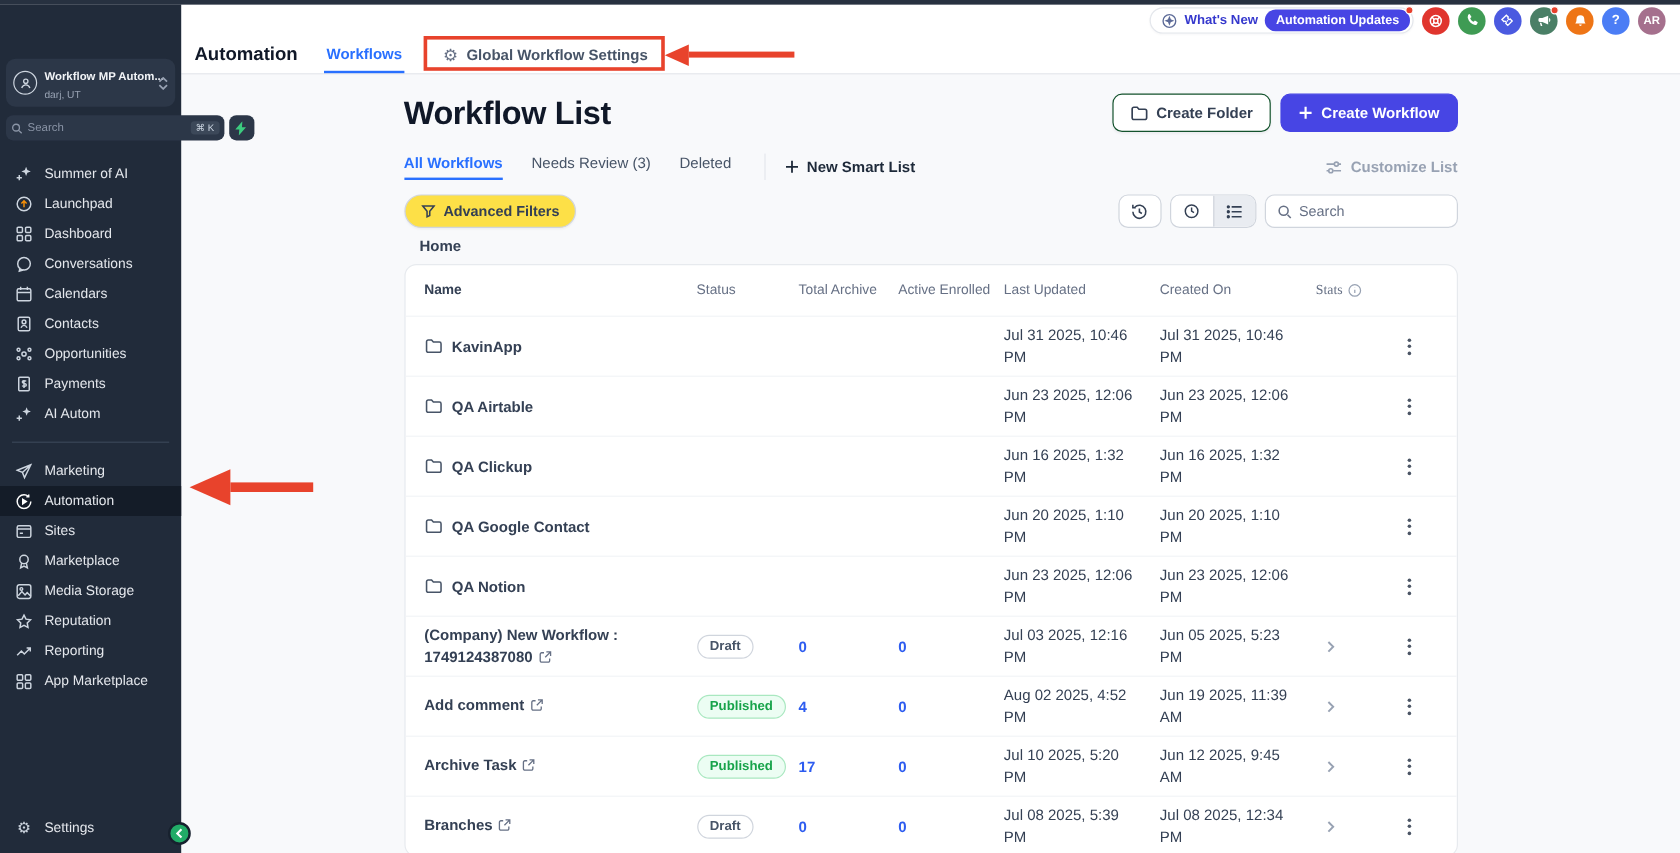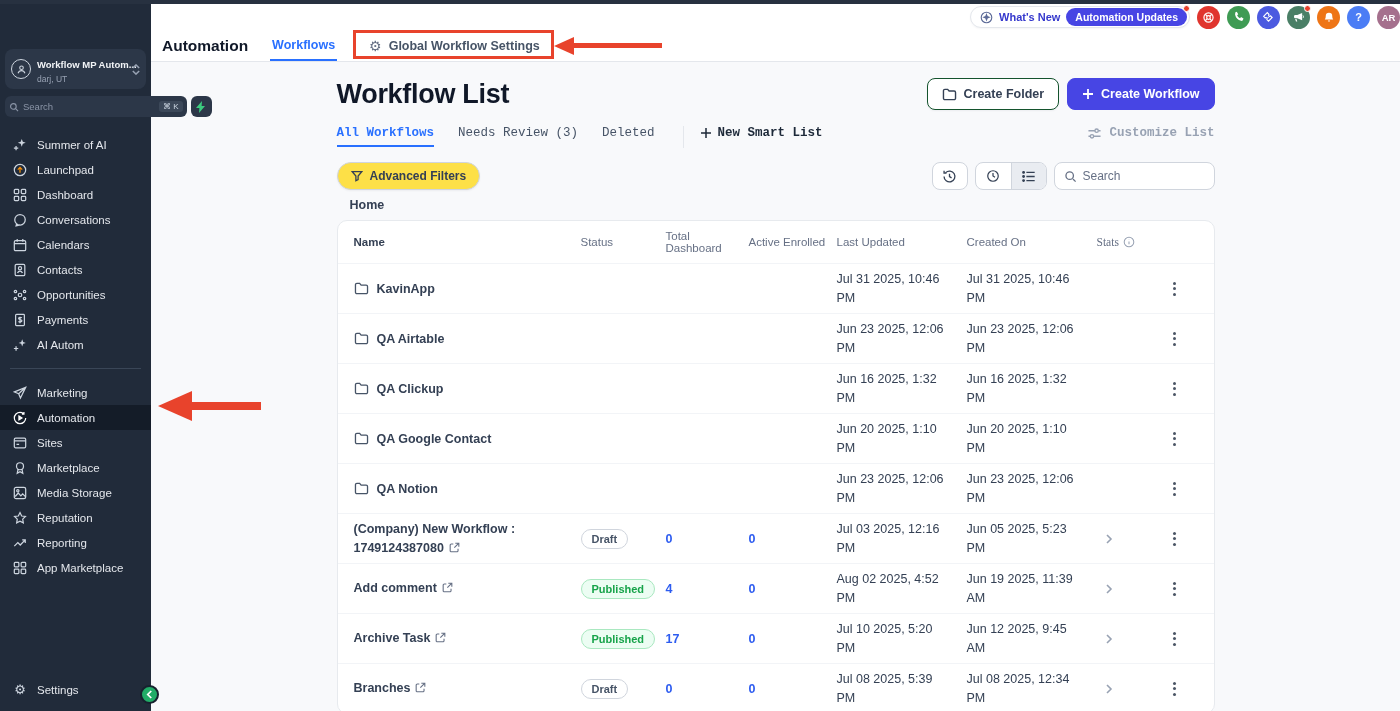--- a/index.html
+++ b/index.html
@@ -27,21 +27,21 @@
   .nav-item { height:25px; display:flex; align-items:center; gap:9px; padding:0 12px; font-size:11.5px; color:#e4e7ec; cursor:pointer; white-space:nowrap; }
   .nav-item .ic { width:16px; display:flex; justify-content:center; color:#cdd5df; flex:0 0 auto; }
   .nav-item.active { background:#141c28; }
   .sb-divider { height:1px; background:#3a4657; margin:11px 10px; }
   .sb-bottom { position:absolute; left:0; bottom:9px; width:100%; }
   .collapse-btn { position:absolute; right:-8px; bottom:7px; width:19px; height:19px; border-radius:50%; background:#21ac67; border:2px solid #17212e; color:#fff; display:flex; align-items:center; justify-content:center; font-size:10px; cursor:pointer; }
 
   
   .main { flex:1; display:flex; flex-direction:column; min-width:0; }
   .hdr { background:#fff; border-bottom:1px solid #e4e7ec; flex:0 0 auto; }
-  .util-row { height:26px; display:flex; justify-content:flex-end; align-items:center; gap:7px; }
+  .util-row { height:26px; display:flex; justify-content:flex-end; align-items:center; gap:7px; padding-right:12px; }
   .whatsnew-pill { position:relative; display:flex; align-items:center; gap:6px; height:22px; border:1px solid #e4e7ec; border-radius:999px; background:#fff; padding:0 2px 0 9px; cursor:pointer; box-shadow:0 1px 2px rgba(16,24,40,.04); }
   .whatsnew-pill .wn-label { font-size:11px; font-weight:bold; color:#3538cd; white-space:nowrap; }
   .au-badge { background:#4745e4; color:#fff; font-size:10.5px; font-weight:bold; border-radius:999px; padding:3px 9px; white-space:nowrap; }
   .wn-dot { position:absolute; top:-2px; right:-1px; width:7px; height:7px; border-radius:50%; background:#e8402c; border:1.5px solid #fff; }
   .circ { position:relative; width:23px; height:23px; border-radius:50%; display:flex; align-items:center; justify-content:center; color:#fff; cursor:pointer; flex:0 0 auto; font-size:11px; font-weight:bold; }
   .c-red { background:#e0352e; } .c-green { background:#3f9b54; } .c-blue { background:#4b5ae0; }
   .c-teal { background:#4a7f66; } .c-orange { background:#ee7516; } .c-help { background:#4b7df5; } .c-ava { background:#a5708d; font-size:9.5px; }
   .ndot { position:absolute; top:-1px; right:-1px; width:7px; height:7px; border-radius:50%; background:#e8402c; border:1.5px solid #fff; }
   .nav-row { height:31px; display:flex; align-items:stretch; padding-left:11px; }
   .app-title { align-self:center; font-size:15.5px; font-weight:bold; color:#101828; margin-right:22px; }
@@ -57,21 +57,21 @@
   .arrow2 .shaft { width:69px; height:8px; background:#e8432c; }
 
   .content { flex:1; overflow:hidden; }
   .container { width:878px; margin:0 auto; }
   .title-row { margin-top:16px; display:flex; align-items:center; justify-content:space-between; }
   .page-title { font-size:27px; line-height:30px; font-weight:bold; color:#101828; letter-spacing:-.3px; }
   .btns { display:flex; gap:8px; }
   .btn { height:32px; border-radius:8px; display:flex; align-items:center; gap:7px; padding:0 14px; font-size:12.5px; font-weight:bold; cursor:pointer; white-space:nowrap; }
   .btn-outline { background:#fff; border:1px solid #14532d; color:#344054; box-shadow:0 1px 2px rgba(16,24,40,.05); }
   .btn-primary { background:#4745e4; border:1px solid #4745e4; color:#fff; }
-  .tabs-row { margin-top:16px; height:24px; display:flex; align-items:flex-start; font-size:12.5px;font-family:Liberation Mono, monospace; }
+  .tabs-row { margin-top:16px; height:24px; display:flex; align-items:flex-end; font-size:12.5px; }
   .tab { color:#475467; margin-right:24px; padding-bottom:7px; cursor:pointer; white-space:nowrap; }
   .tab.active { color:#2970ff; font-weight:bold; border-bottom:2px solid #2970ff; padding-bottom:5px; }
   .vdiv { width:1px; height:22px; background:#e4e7ec; margin:0 16px 0 4px; }
   .smartlist { display:flex; align-items:center; gap:6px; color:#1d2939; font-weight:bold; cursor:pointer; padding-bottom:4px; white-space:nowrap; }
   .customize { margin-left:auto; display:flex; align-items:center; gap:7px; color:#98a2b3; font-weight:bold; cursor:pointer; padding-bottom:4px; white-space:nowrap; }
   .filters-row { margin-top:12px; display:flex; align-items:center; }
   .adv-filters { display:flex; align-items:center; gap:7px; height:28px; padding:0 13px; background:#fde047; border:1px solid #d0d5dd; border-radius:999px; font-size:12px; font-weight:bold; color:#344054; cursor:pointer; box-shadow:0 1px 2px rgba(16,24,40,.05); }
   .fr-right { margin-left:auto; display:flex; align-items:center; gap:7px; }
   .icon-btn { width:36px; height:28px; background:#fff; border:1px solid #d0d5dd; border-radius:8px; display:flex; align-items:center; justify-content:center; color:#344054; cursor:pointer; }
   .segmented { display:flex; height:28px; border:1px solid #d0d5dd; border-radius:8px; overflow:hidden; background:#fff; }
@@ -480,21 +480,21 @@
             </div>
           </div>
 
           <div class="breadcrumb">Home</div>
 
           <div class="card">
 
             <div class="trow head">
               <span class="cell-name">Name</span>
               <span class="cell">Status</span>
-              <span class="cell">Total Dashboard</span>
+              <span class="cell">Total Archive</span>
               <span class="cell">Active Enrolled</span>
               <span class="cell">Last Updated</span>
               <span class="cell">Created On</span>
               <span class="stats-head">
                 <span>Stats</span>
                 <svg width="12" height="12" viewBox="0 0 14 14" fill="none" stroke="#98a2b3" stroke-width="1.2">
                     <circle cx="7" cy="7" r="5.6"></circle>
                     <path d="M7 6.3v3.2M7 4.2v.2"></path>
                   </svg>
               </span>

